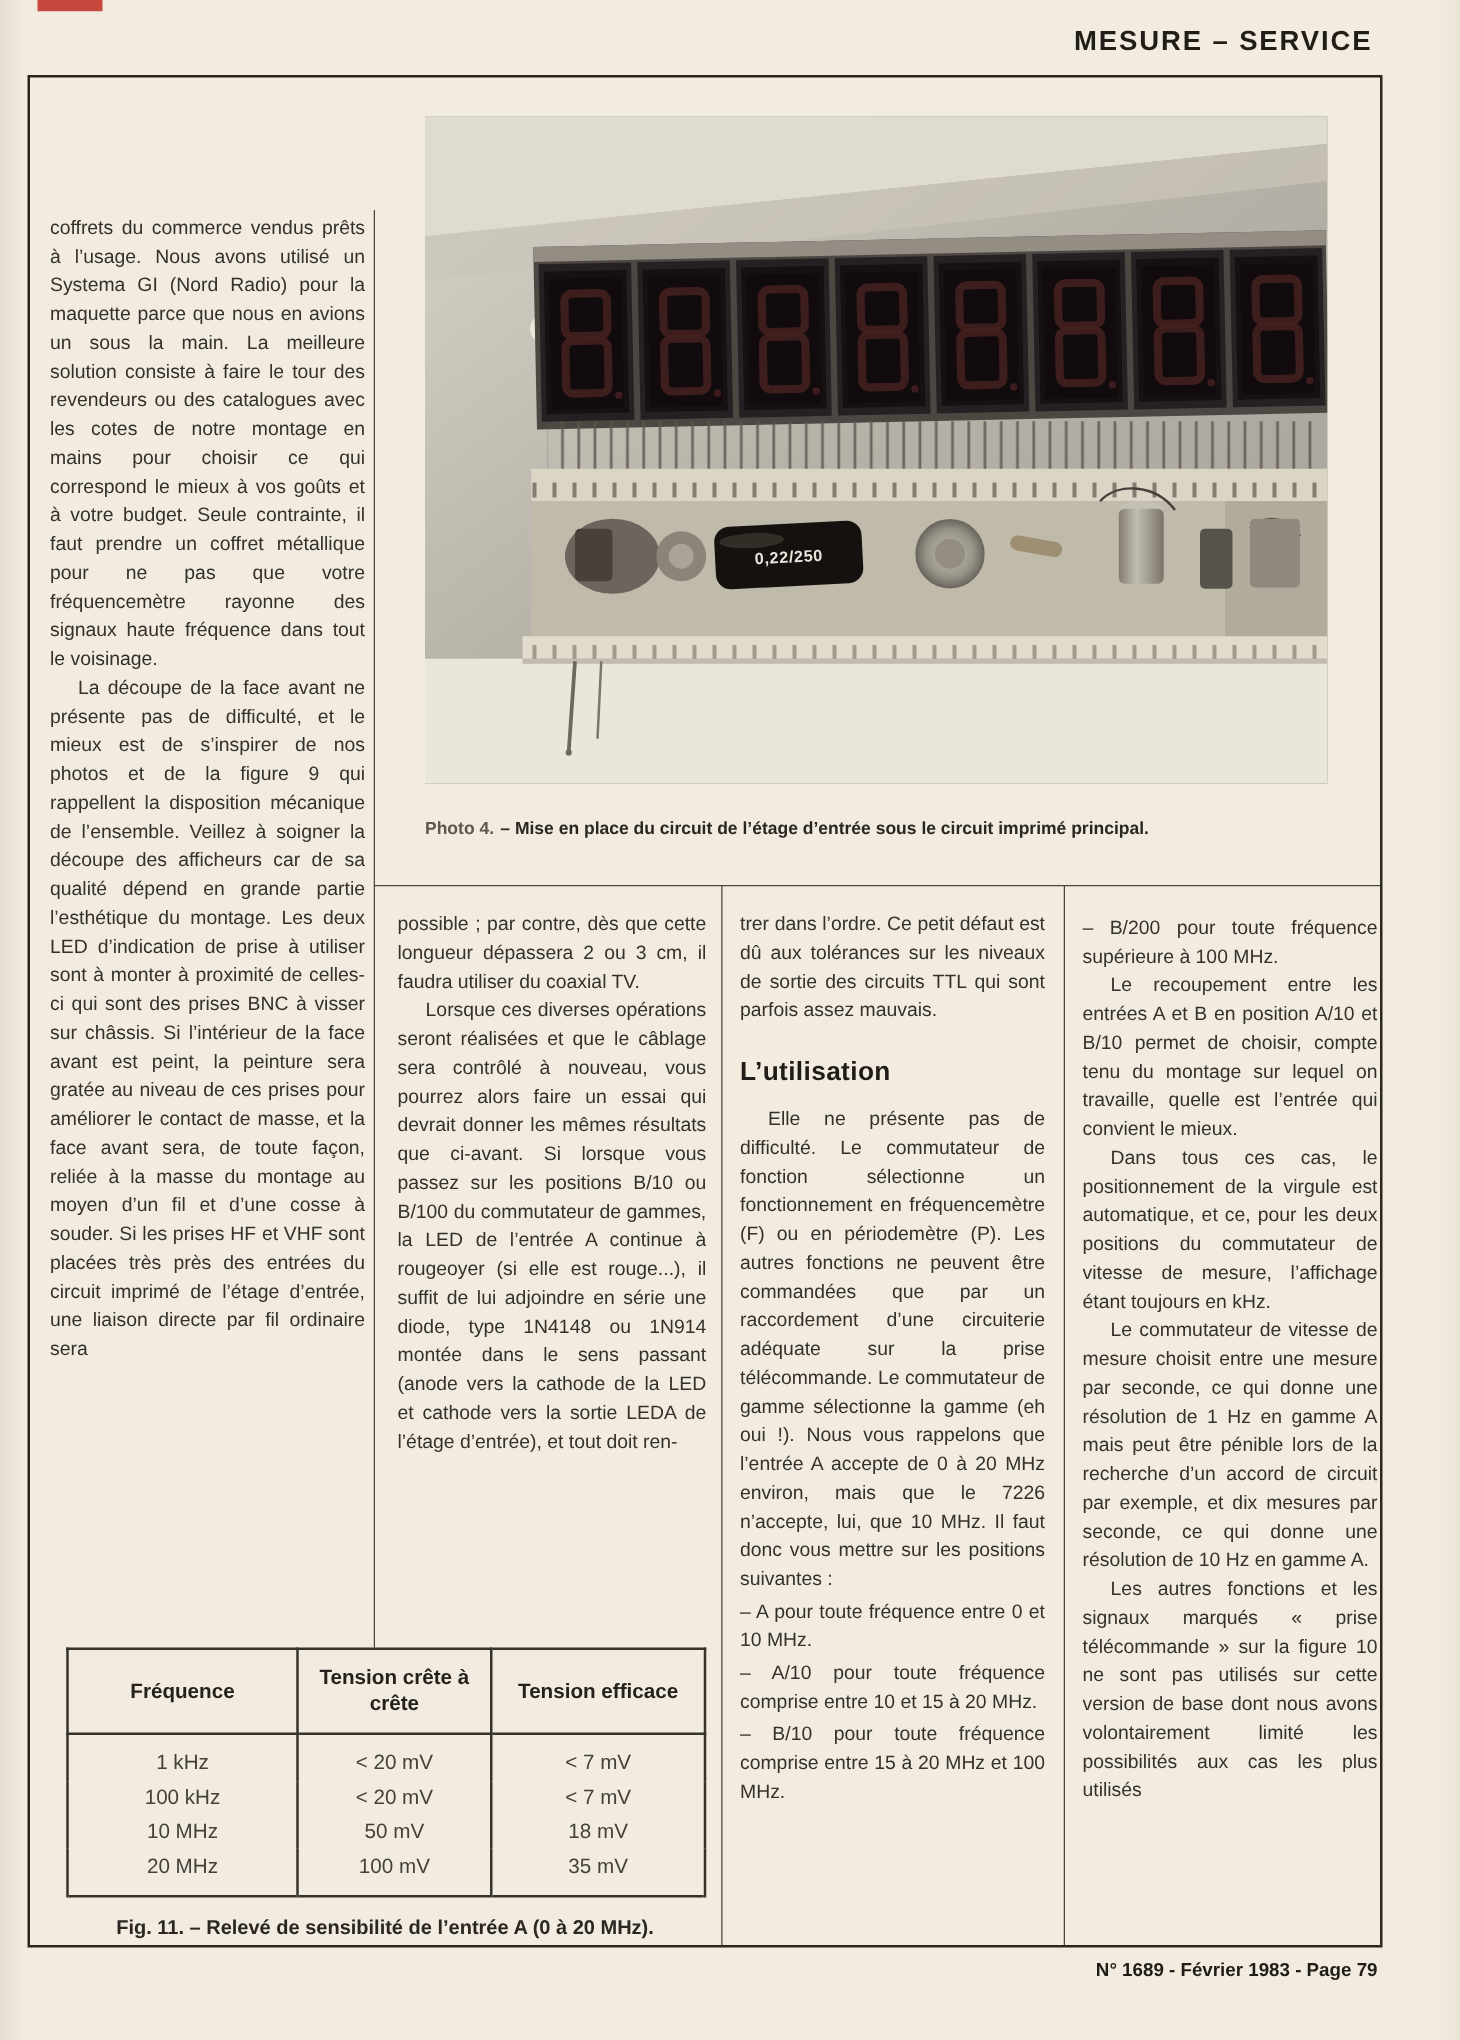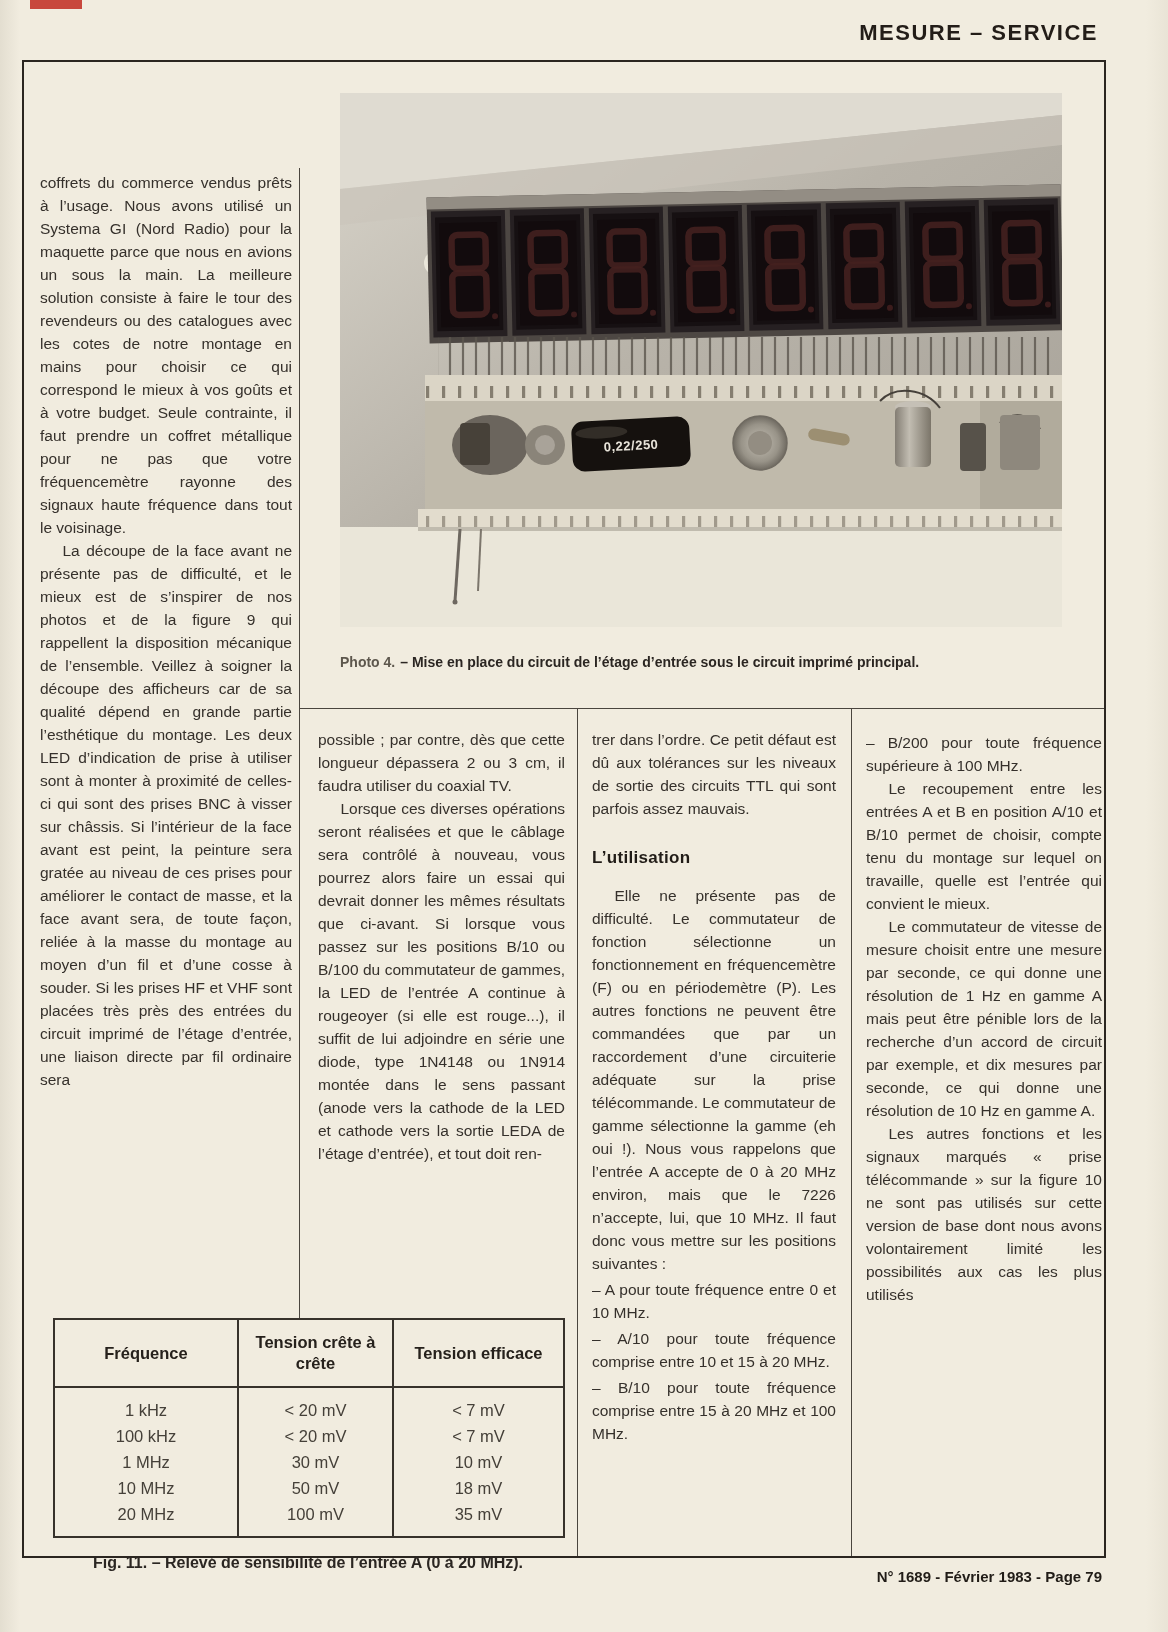--- a/index.html
+++ b/index.html
@@ -30,21 +30,21 @@
     text-align:justify;overflow:hidden;
   }
   .colblock p{margin:0;}
   p.ind{text-indent:1.45em;}
   p.li{margin-top:3px;}
   #col1{left:16px;top:92px;width:252px;height:1140px;margin-top:17px;}
   #col2{left:294px;top:666px;width:247px;height:590px;}
   #col3{left:568px;top:666px;width:244px;height:826px;}
   #col4{left:842px;top:666px;width:236px;height:826px;}
   h2.util{
-    font-size:17px;font-weight:bold;color:#211c17;letter-spacing:.3px;
+    font-size:21px;font-weight:bold;color:#211c17;letter-spacing:.3px;
     margin:26px 0 15px 0;text-align:left;
   }
 
   .photo{
     position:absolute;left:316px;top:31px;width:722px;height:534px;
     background:#bab5ab;overflow:hidden;
   }
   .photo-caption{
     position:absolute;left:316px;top:592px;width:760px;
     font-weight:bold;font-size:14px;color:#2b2622;white-space:nowrap;
@@ -214,20 +214,21 @@
       <h2 class="util">L’utilisation</h2>
       <p class="ind">Elle ne présente pas de difficulté. Le commutateur de fonction sélectionne un fonctionnement en fréquencemètre (F) ou en périodemètre (P). Les autres fonctions ne peuvent être commandées que par un raccordement d’une circuiterie adéquate sur la prise télécommande. Le commutateur de gamme sélectionne la gamme (eh oui !). Nous vous rappelons que l’entrée A accepte de 0 à 20 MHz environ, mais que le 7226 n’accepte, lui, que 10 MHz. Il faut donc vous mettre sur les positions suivantes :</p>
       <p class="li">– A pour toute fréquence entre 0 et 10 MHz.</p>
       <p class="li">– A/10 pour toute fréquence comprise entre 10 et 15 à 20 MHz.</p>
       <p class="li">– B/10 pour toute fréquence comprise entre 15 à 20 MHz et 100 MHz.</p>
     </div>
 
     <div class="colblock" id="col4">
       <p class="li">– B/200 pour toute fréquence supérieure à 100 MHz.</p>
       <p class="ind">Le recoupement entre les entrées A et B en position A/10 et B/10 permet de choisir, compte tenu du montage sur lequel on travaille, quelle est l’entrée qui convient le mieux.</p>
+      <p class="ind">Dans tous ces cas, le positionnement de la virgule est automatique, et ce, pour les deux positions du commutateur de vitesse de mesure, l’affichage étant toujours en kHz.</p>
       <p class="ind">Le commutateur de vitesse de mesure choisit entre une mesure par seconde, ce qui donne une résolution de 1 Hz en gamme A mais peut être pénible lors de la recherche d’un accord de circuit par exemple, et dix mesures par seconde, ce qui donne une résolution de 10 Hz en gamme A.</p>
       <p class="ind">Les autres fonctions et les signaux marqués « prise télécommande » sur la figure 10 ne sont pas utilisés sur cette version de base dont nous avons volontairement limité les possibilités aux cas les plus utilisés</p>
     </div>
 
     <div class="sens-wrap">
       <table class="sens">
         <colgroup>
             <col style="width:184px">
             <col style="width:155px">
             <col style="width:171px">
@@ -244,25 +245,20 @@
             <td>1 kHz</td>
             <td>&lt;  20 mV</td>
             <td>&lt;  7 mV</td>
           </tr>
           <tr>
             <td>100 kHz</td>
             <td>&lt;  20 mV</td>
             <td>&lt;  7 mV</td>
           </tr>
           <tr>
-            <td>1 MHz</td>
-            <td>30 mV</td>
-            <td>10 mV</td>
-          </tr>
-          <tr>
             <td>10 MHz</td>
             <td>50 mV</td>
             <td>18 mV</td>
           </tr>
           <tr>
             <td>20 MHz</td>
             <td>100 mV</td>
             <td>35 mV</td>
           </tr>
         </tbody>

